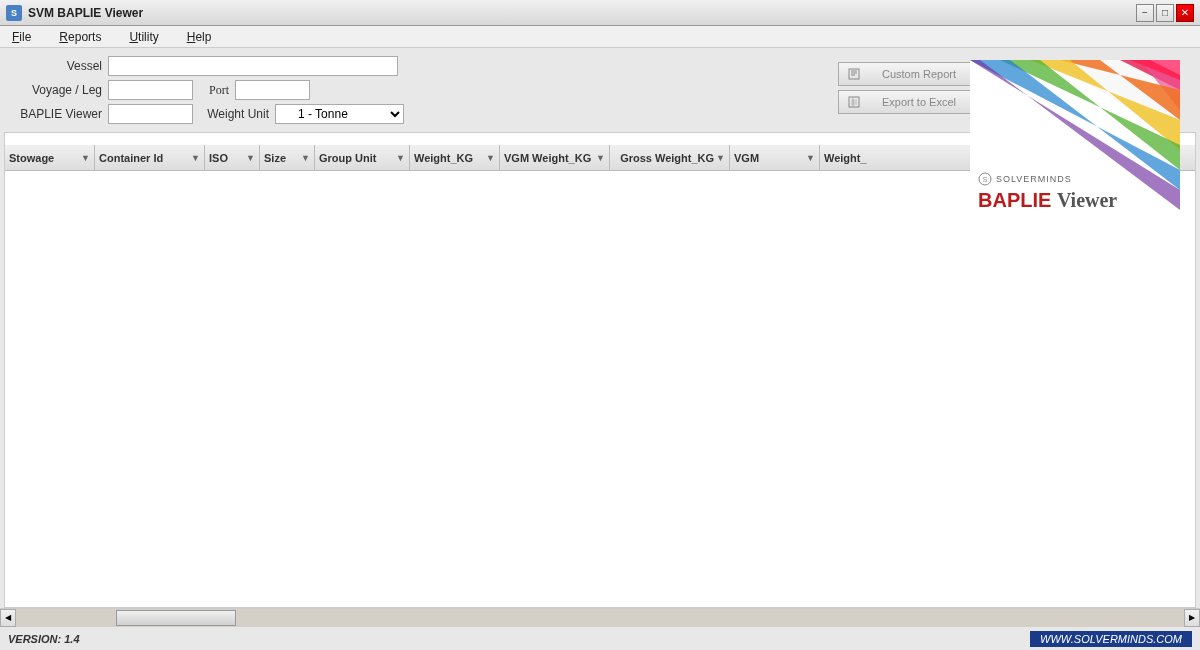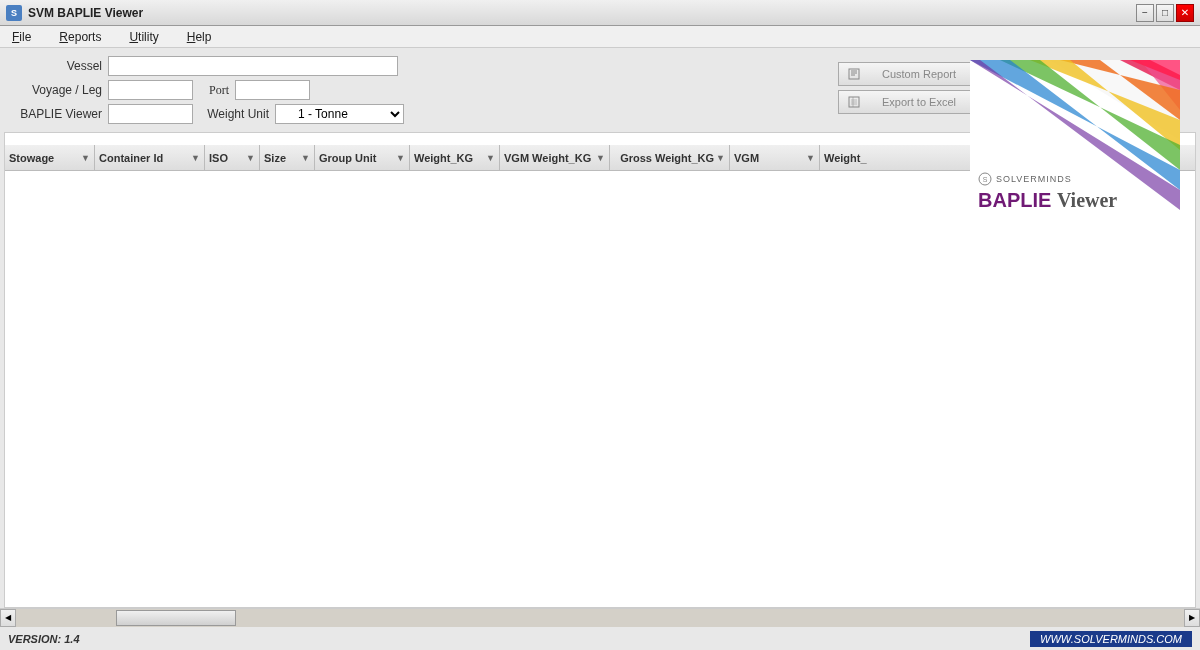--- a/index.html
+++ b/index.html
@@ -426,21 +426,21 @@
 
           <div style="position:absolute; bottom:8px; left:8px;">
             <div class="solverminds-text">
               <svg width="14" height="14" viewBox="0 0 14 14">
                 <circle cx="7" cy="7" r="6" fill="none" stroke="#888" stroke-width="1"></circle>
                 <text x="7" y="10" text-anchor="middle" font-size="7" fill="#888">S</text>
               </svg>
               <span style="font-size:9px;color:#666;letter-spacing:1px;">SOLVERMINDS</span>
             </div>
             <div style="font-size:20px;font-weight:bold;line-height:1.2;margin-top:2px;">
-              <span style="color:#701a75;">BAPLIE</span>
+              <span style="color:#b91c1c;">BAPLIE</span>
               <span style="color:#555;font-weight:normal;"> </span>
               <span style="color:#555;font-family:Liberation Serif, serif;">Viewer</span>
             </div>
           </div>
         </div>
       </div>
     </div>
   </div>
 
   <div class="table-container">

